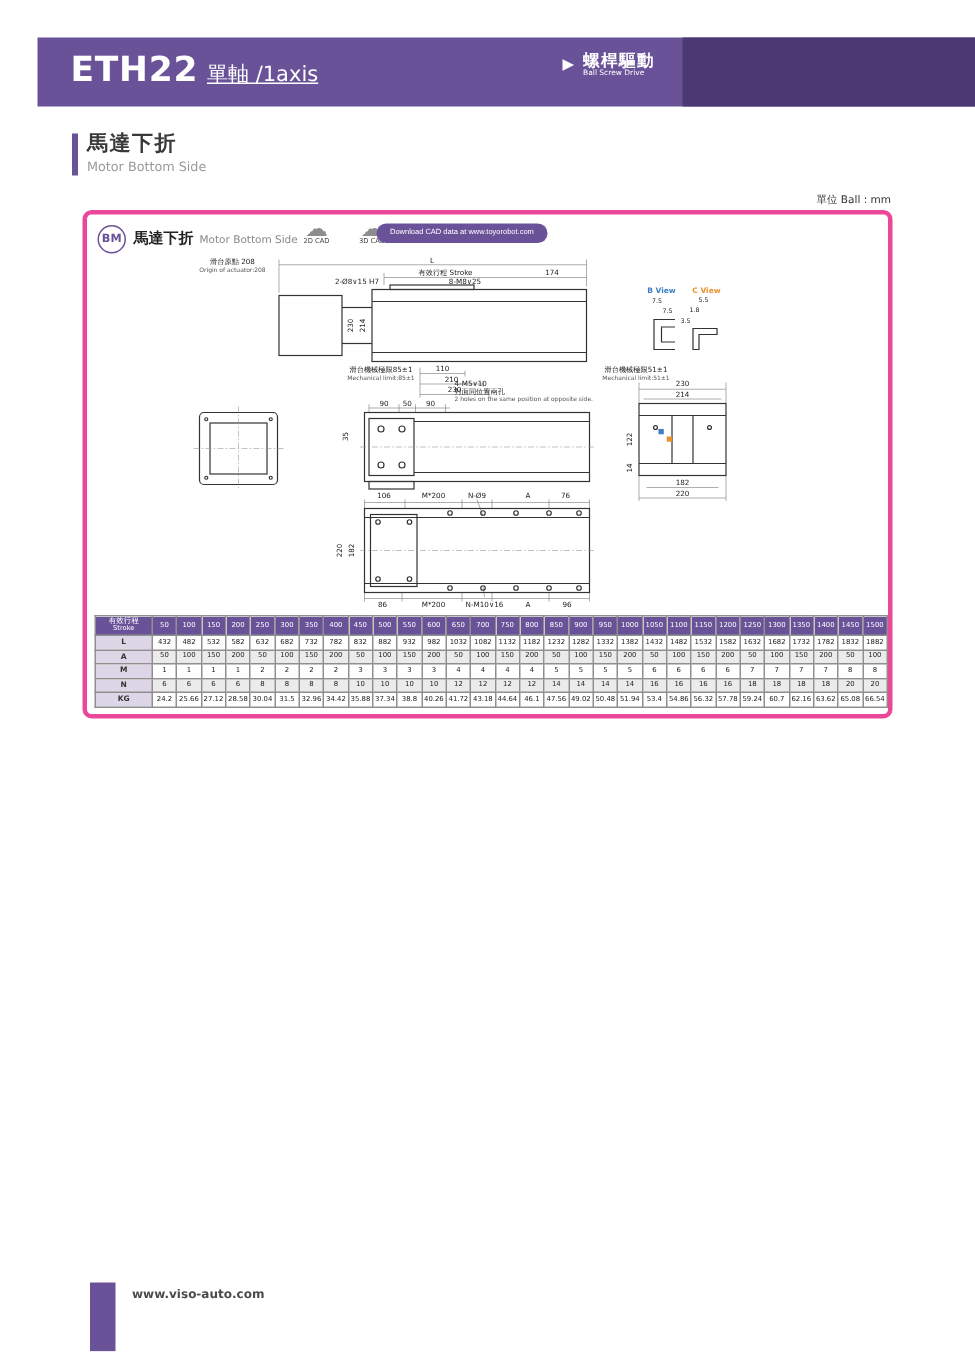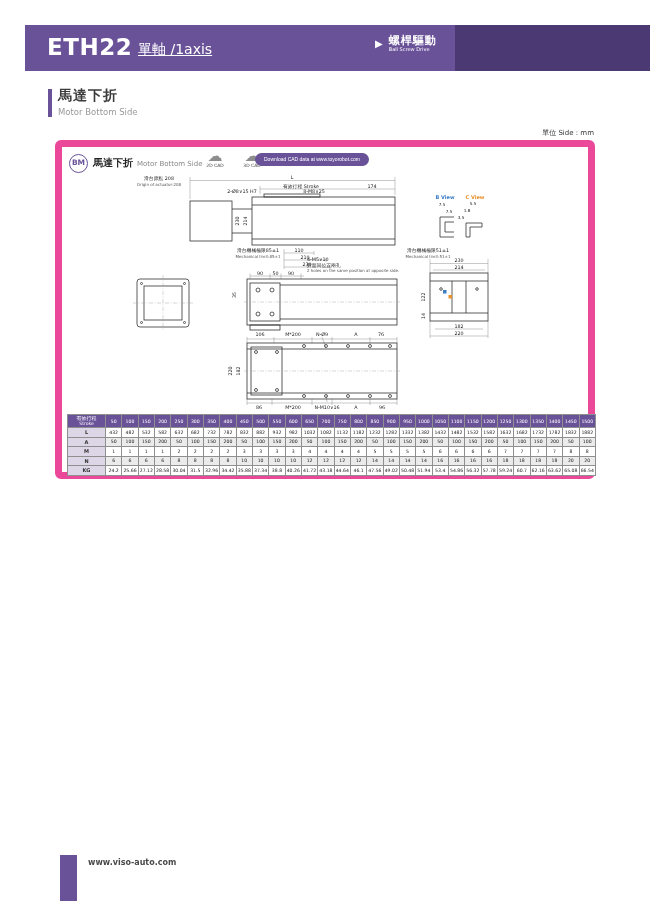--- a/index.html
+++ b/index.html
@@ -19,21 +19,21 @@
 
   
   .section { position: absolute; left: 48px; top: 87px; }
   .section .bar { position: absolute; left: 0; top: 2px; width: 4px; height: 28px; background: #6A5299; }
   .section .stitle { margin-left: 10px; font-size: 14px; font-weight: bold; color: #3a3a3a; letter-spacing: 1px; }
   .section .ssub { margin-left: 10px; font-size: 8.5px; color: #9a9a9a; margin-top: 2px; }
 
   .unit { position: absolute; right: 56px; top: 128px; font-size: 7px; color: #333; }
 
   
-  .panel { position: absolute; left: 55px; top: 140px; width: 540px; height: 339px; border: 7px solid #ec4899; border-radius: 6px; background: #fff; }
+  .panel { position: absolute; left: 55px; top: 140px; width: 540px; height: 339px; border: 3px solid #ec4899; border-radius: 6px; background: #fff; }
   .bm-badge { position: absolute; left: 7px; top: 7px; width: 19px; height: 19px; border: 1.5px solid #6A5299; border-radius: 50%; color: #6A5299; font-size: 7.5px; font-weight: bold; text-align: center; line-height: 16px; }
   .ph-title { position: absolute; left: 31px; top: 9px; font-size: 10px; font-weight: bold; color: #222; }
   .ph-title .en { font-size: 7px; color: #888; font-weight: normal; margin-left: 4px; }
   .clouds { position: absolute; left: 138px; top: 2px; display: flex; gap: 7px; }
   .cloud { width: 30px; text-align: center; cursor: pointer; }
   .cloud .glyph { font-size: 15px; color: #8d8d8d; line-height: 14px; display: block; }
   .cloud .clabel { font-size: 4.5px; color: #444; display: block; }
   .dl-btn { position: absolute; left: 193px; top: 6px; height: 13px; background: #6A5299; border-radius: 7px; color: #fff; font-size: 5px; line-height: 13px; padding: 0 9px; border: none; cursor: pointer; white-space: nowrap; }
 
   
@@ -84,21 +84,21 @@
   </div>
 
   <div class="section">
     <div class="bar"></div>
     <div>
       <div class="stitle">馬達下折</div>
       <div class="ssub">Motor Bottom Side</div>
     </div>
   </div>
 
-  <div class="unit">單位 Side : mm</div>
+  <div class="unit">單位 Ball : mm</div>
 
   <div class="panel">
     <div class="bm-badge">BM</div>
     <div class="ph-title">
       <span>馬達下折</span><span class="en">Motor Bottom Side</span>
     </div>
     <div class="clouds">
       <div class="cloud">
         <span class="glyph">☁</span>
         <span class="clabel">2D CAD</span>

